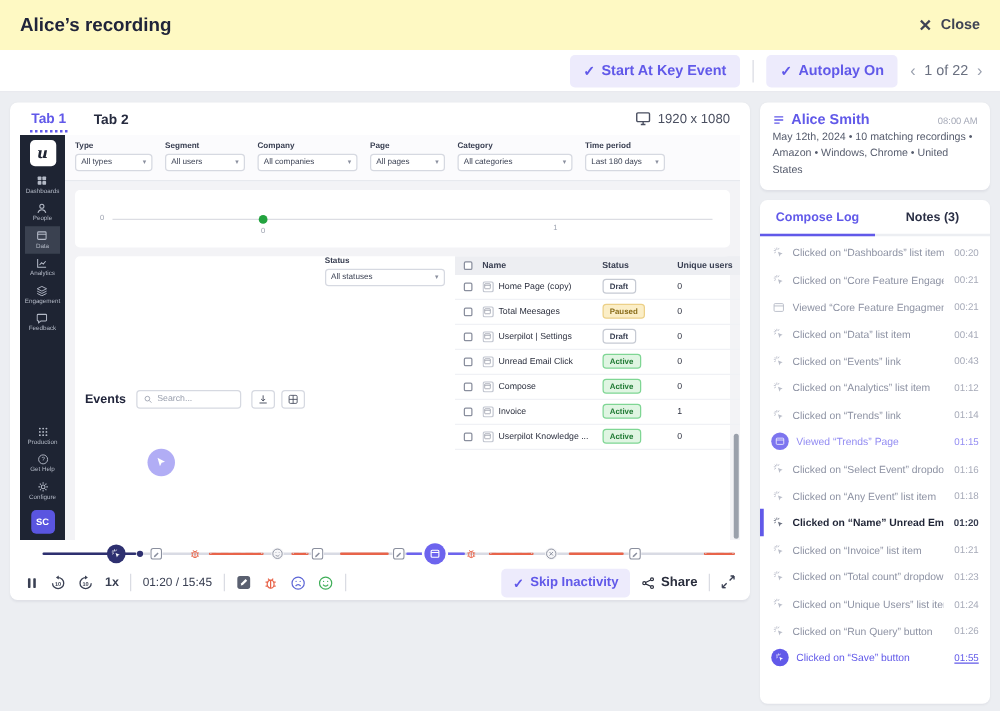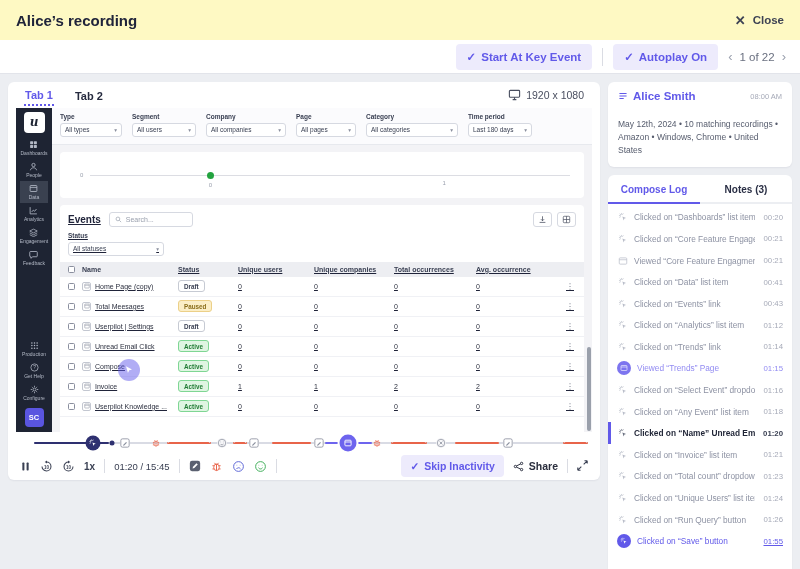--- a/index.html
+++ b/index.html
@@ -45,21 +45,21 @@
   .filters-row { background:#fbfbfd; border-bottom:1px solid #e7e9ee; display:flex; gap:10px; padding:5px 8px 7px; }
   .filter-label { font-size:6.5px; font-weight:700; color:#3a4053; margin-bottom:3px; }
   .filter-select { background:#fff; border:1px solid #d6d9e1; border-radius:3px; height:14px; display:flex; align-items:center; justify-content:space-between; padding:0 4px; font-size:6.5px; color:#3a4053; cursor:pointer; }
   .filter-select .arrow { color:#8a8f9e; font-size:5.5px; }
 
   .chart-card { background:#fff; border-radius:4px; margin:7px 8px; height:46px; position:relative; flex-shrink:0; }
   .chart-line { position:absolute; left:30px; right:14px; top:23px; height:1px; background:#dcdde3; }
   .chart-left-label, .chart-tick { position:absolute; font-size:6px; color:#9aa0ae; }
   .chart-dot { position:absolute; width:7px; height:7px; border-radius:50%; top:20px; }
 
-  .events-card { background:#fff; border-radius:4px 4px 0 0; margin:0 8px; flex:1; display:flex; flex-direction:column; min-height:0;text-decoration:underline; }
+  .events-card { background:#fff; border-radius:4px 4px 0 0; margin:0 8px; flex:1; display:flex; flex-direction:row; min-height:0; }
   .events-head { display:flex; align-items:center; gap:8px; padding:7px 8px 5px; }
   .events-title { font-size:10px; font-weight:700; color:#20243a; }
   .search-box { display:flex; align-items:center; gap:4px; border:1px solid #d6d9e1; border-radius:3px; height:15px; width:84px; padding:0 5px; color:#9aa0ae; }
   .search-box svg { width:7px; height:7px; flex-shrink:0; }
   .search-box input { border:none; outline:none; width:100%; font-size:7px; color:#3a4053; font-family:inherit; background:transparent; }
   .search-box input::placeholder { color:#9aa0ae; }
   .head-actions { margin-left:auto; display:flex; gap:5px; }
   .icon-btn { width:19px; height:15px; border:1px solid #d6d9e1; border-radius:3px; background:#fff; display:flex; align-items:center; justify-content:center; color:#4a4f60; cursor:pointer; }
   .icon-btn svg { width:9px; height:9px; }
   .status-block { padding:0 8px 6px; }
@@ -122,21 +122,21 @@
   .expand-btn { background:none; border:none; color:#3a4053; cursor:pointer; }
   .expand-btn svg { width:11px; height:11px; }
 
   
   .right-sidebar { width:184px; display:flex; flex-direction:column; gap:8px; }
   .visitor-card { background:#fff; border-radius:6px; padding:8px 10px 9px; box-shadow:0 1px 2px rgba(20,24,50,.06); }
   .visitor-top { display:flex; align-items:center; gap:5px; }
   .visitor-top svg { width:10px; height:10px; color:#6159e9; }
   .visitor-name { font-size:11.5px; font-weight:700; color:#6159e9; }
   .visitor-time { margin-left:auto; font-size:7.5px; color:#a6aab8; }
-  .visitor-meta { margin-top:16px; font-size:8.5px; color:#565c6d; line-height:1.55; }
+  .visitor-meta { margin-top:1px; font-size:8.5px; color:#565c6d; line-height:1.55; }
 
   .activity-card { background:#fff; border-radius:6px; box-shadow:0 1px 2px rgba(20,24,50,.06); height:403px; display:flex; flex-direction:column; overflow:hidden; }
   .activity-tabs { display:flex; border-bottom:2px solid #eceef2; }
   .atab { flex:1; text-align:center; font-size:10px; font-weight:700; padding:9px 0 7px; cursor:pointer; color:#2a2f45; position:relative; }
   .atab.active { color:#6159e9; }
   .atab.active::after { content:""; position:absolute; left:0; right:0; bottom:-2px; height:2px; background:#6159e9; }
   .activity-list { flex:1; padding:3px 0;border-radius:13px; }
   .aitem { display:flex; align-items:center; gap:6px; height:21.6px; padding:0 9px; font-size:8.3px; color:#8d92a3; cursor:pointer; }
   .aitem .aicon { width:11px; height:11px; display:flex; align-items:center; justify-content:center; color:#b9bdc9; flex-shrink:0; }
   .aitem .aicon svg { width:10px; height:10px; }

